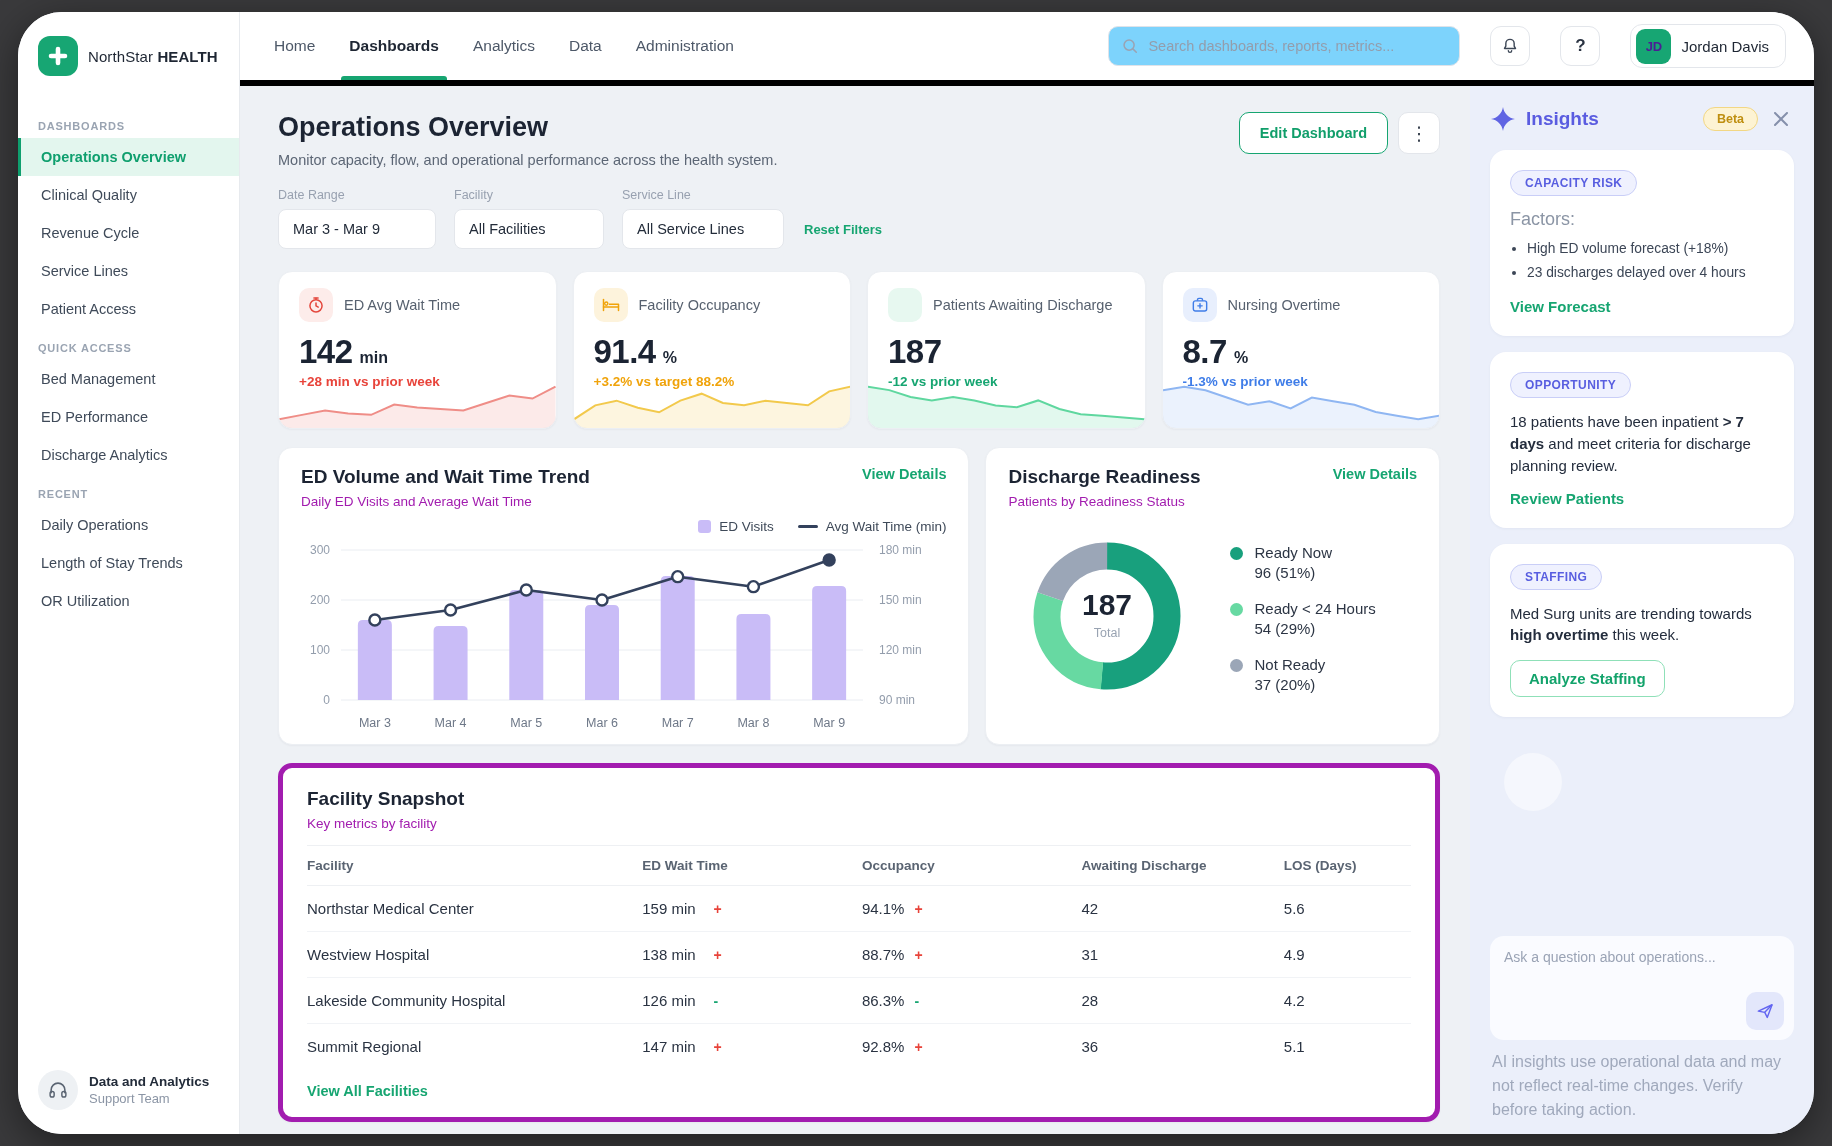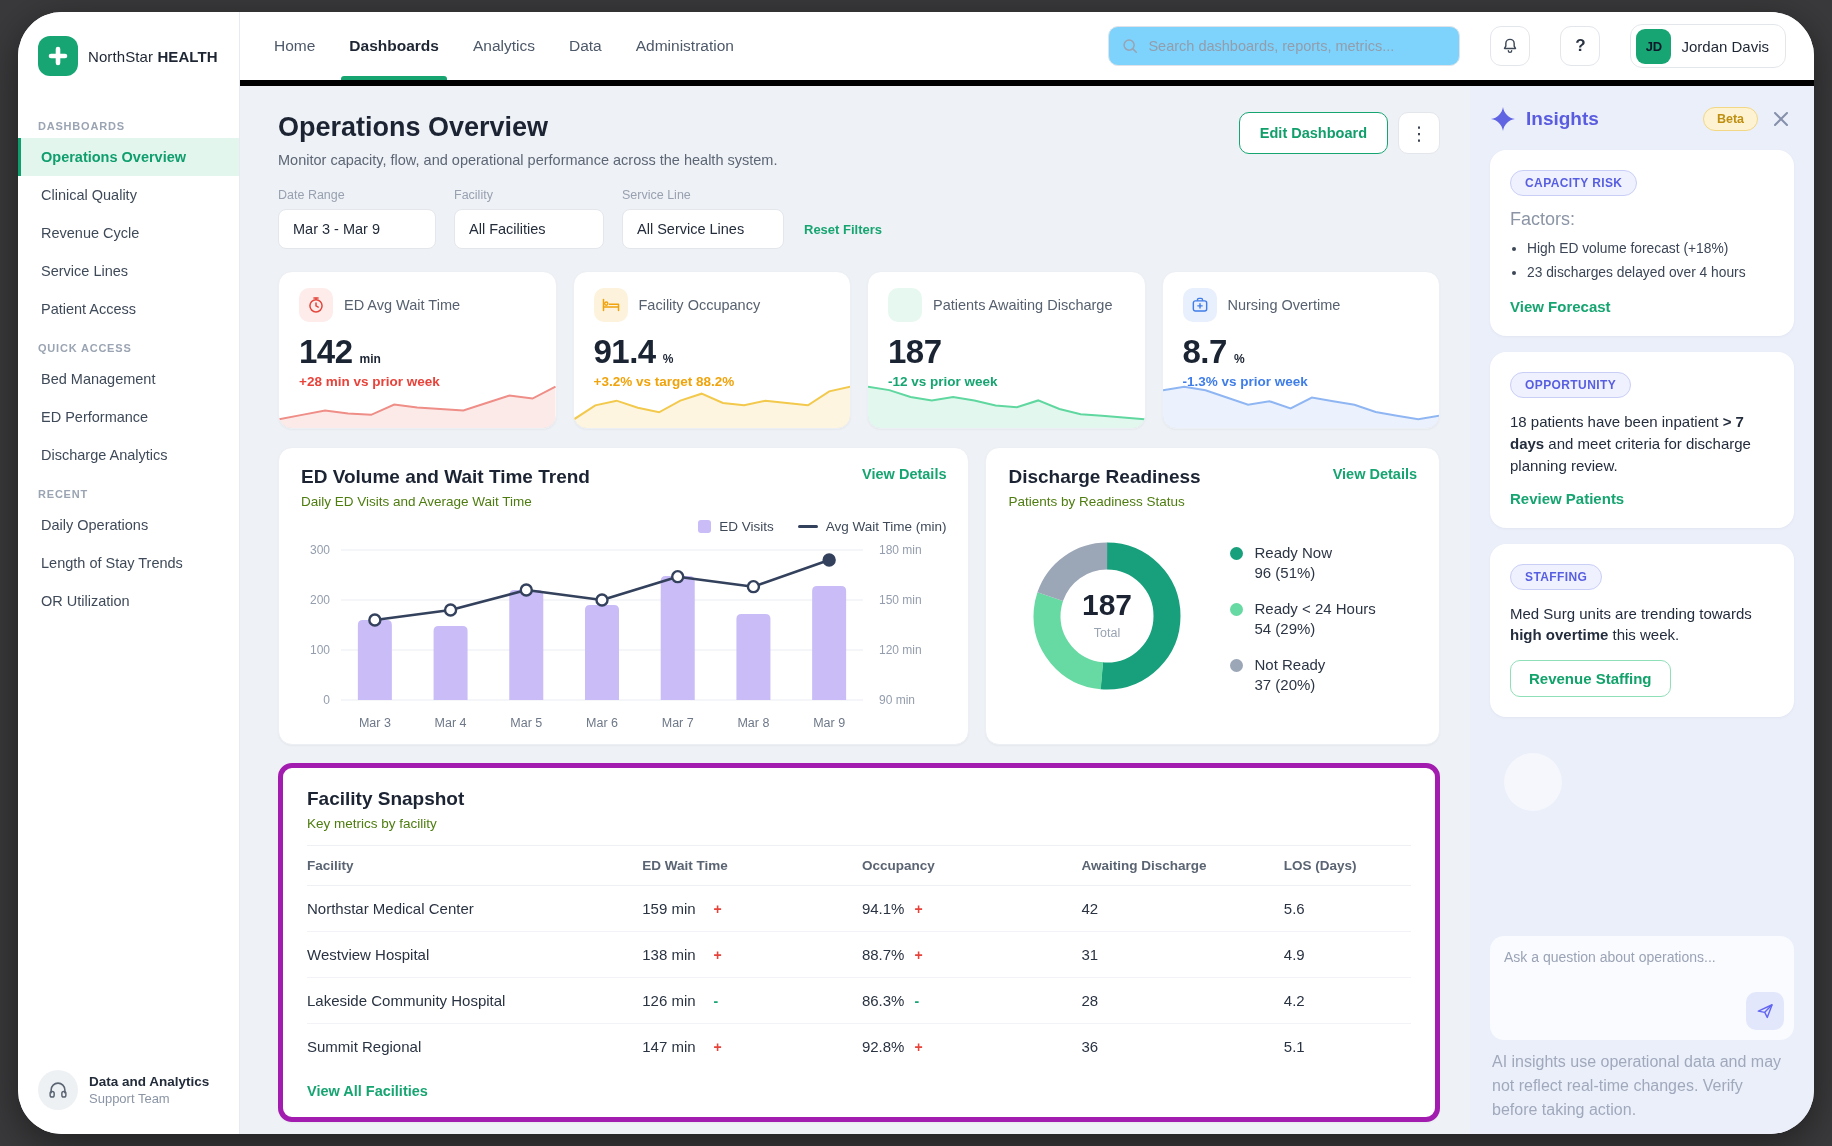--- a/index.html
+++ b/index.html
@@ -27,21 +27,21 @@
   .right-col { flex:1; display:flex; flex-direction:column; min-width:0; }
   .topbar { height:74px; flex-shrink:0; background:#fff; border-bottom:6px solid #000000; display:flex; align-items:center; padding:0 28px 0 32px; gap:30px; }
   .topnav-item { height:100%; display:flex; align-items:center; font-size:15.5px; color:#4d5868; position:relative; cursor:pointer; padding:0 2px; }
   .topnav-item.active { color:#1e2633; font-weight:700; }
   .topnav-item.active::after { content:""; position:absolute; left:-6px; right:-6px; bottom:0; height:4px; border-radius:3px 3px 0 0; background:#16a571; }
   .search-box { margin-left:auto; width:352px; height:40px; border:1px solid #dfe3e9; border-radius:10px; display:flex; align-items:center; padding:0 12px; gap:9px; background:#7dd3fc; }
   .search-box input { border:none; outline:none; flex:1; font-size:14.5px; color:#3c4656; background:transparent; font-family:inherit; }
   .search-box input::placeholder { color:#939dac; }
   .icon-btn { width:40px; height:40px; border:1px solid #e3e6eb; border-radius:11px; background:#fff; display:flex; align-items:center; justify-content:center; cursor:pointer; font-size:17px; font-weight:700; color:#2a3342; }
   .user-chip { height:44px; border:1px solid #e3e6eb; border-radius:12px; background:#fff; display:flex; align-items:center; gap:10px; padding:4px 16px 4px 5px; cursor:pointer; }
-  .user-avatar { width:35px; height:35px; border-radius:9px; background:#17a673; color:#0f172a; font-size:13px; font-weight:700; display:flex; align-items:center; justify-content:center; }
+  .user-avatar { width:35px; height:35px; border-radius:9px; background:#17a673; color:#4c1d95; font-size:13px; font-weight:700; display:flex; align-items:center; justify-content:center; }
   .user-name { font-size:15px; color:#1e2633; }
 
   .content-row { flex:1; display:flex; min-height:0; }
   .main { flex:1; min-width:0; padding:26px 30px 14px 38px; background:#eef1f5; }
 
   
   .page-head { display:flex; align-items:flex-start; }
   .page-title { font-size:27px; font-weight:700; color:#1c2433; }
   .page-sub { font-size:14.5px; color:#5c6675; margin-top:9px; }
   .head-actions { margin-left:auto; display:flex; gap:10px; }
@@ -55,32 +55,32 @@
   .reset-link { align-self:flex-end; padding-bottom:12px; margin-left:2px; font-size:13px; font-weight:700; color:#16a571; cursor:pointer; }
 
   
   .kpi-row { display:flex; gap:16px; margin-top:22px; }
   .kpi-card { flex:1; height:158px; background:#fff; border:1px solid #eceff3; border-radius:14px; padding:16px 20px 0; position:relative; overflow:hidden; box-shadow:0 1px 2px rgba(20,30,50,.04); }
   .kpi-head { display:flex; align-items:center; gap:11px; }
   .kpi-icon { width:34px; height:34px; border-radius:10px; display:flex; align-items:center; justify-content:center; }
   .kpi-label { font-size:14.5px; color:#57616f; }
   .kpi-value-row { margin-top:11px; display:flex; align-items:baseline; gap:7px; }
   .kpi-value { font-size:33px; font-weight:700; color:#1b2433; letter-spacing:-.5px; }
-  .kpi-unit { font-size:12px; font-weight:700; color:#1b2433; }
+  .kpi-unit { font-size:16px; font-weight:700; color:#1b2433; }
   .kpi-delta { font-size:13.5px; font-weight:700; margin-top:3px; }
   .sparkline { position:absolute; left:0; right:0; bottom:0; width:100%; height:50px; display:block; }
 
   
   .charts-row { display:flex; gap:16px; margin-top:18px; height:298px; }
   .chart-card { background:#fff; border:1px solid #eceff3; border-radius:14px; padding:18px 22px; box-shadow:0 1px 2px rgba(20,30,50,.04); }
   .ed-card { flex:1.58; min-width:0; }
   .donut-card { flex:1; min-width:0; }
   .card-head { display:flex; align-items:flex-start; }
   .card-title { font-size:19px; font-weight:700; color:#1c2433; }
-  .card-sub { font-size:13.5px; color:#4d7c0f; margin-top:6px; }
+  .card-sub { font-size:13.5px; color:#a21caf; margin-top:6px; }
   .green-link { margin-left:auto; font-size:14.5px; font-weight:700; color:#16a571; cursor:pointer; white-space:nowrap; }
   .legend { display:flex; justify-content:flex-end; gap:24px; align-items:center; margin-top:10px; }
   .legend-item { display:flex; align-items:center; gap:8px; font-size:13.5px; color:#3f4a59; }
   .legend-swatch { width:13px; height:13px; border-radius:3px; display:inline-block; }
   .legend-line { width:20px; height:3px; border-radius:2px; display:inline-block; }
   #combo-chart { margin-top:6px; }
   .donut-content { display:flex; align-items:center; gap:38px; margin-top:22px; padding-left:14px; }
   .donut-legend { display:flex; flex-direction:column; gap:19px; }
   .dl-item { display:flex; gap:11px; }
   .dl-dot { width:13px; height:13px; border-radius:50%; margin-top:3px; flex-shrink:0; }
@@ -487,21 +487,21 @@
 
         <div class="ins-card" style="margin-top:16px">
           <span class="ins-badge">OPPORTUNITY</span>
           <div class="ins-text"><span>18 patients have been inpatient </span><b>&gt; 7 days</b><span> and meet criteria for discharge planning review.</span></div>
           <span class="ins-link">Review Patients</span>
         </div>
 
         <div class="ins-card" style="margin-top:16px">
           <span class="ins-badge">STAFFING</span>
           <div class="ins-text"><span>Med Surg units are trending towards </span><b>high overtime</b><span> this week.</span></div>
-          <button class="analyze-btn">Revenue Staffing</button>
+          <button class="analyze-btn">Analyze Staffing</button>
         </div>
 
         <div class="ghost-circle"></div>
 
         <div class="ask-wrap">
           <div class="ask-box">
             <textarea placeholder="Ask a question about operations..." style=""></textarea>
             <button class="send-btn">
               <span style="display:flex;">
                 <svg width="20" height="20" viewBox="0 0 24 24" fill="none">

